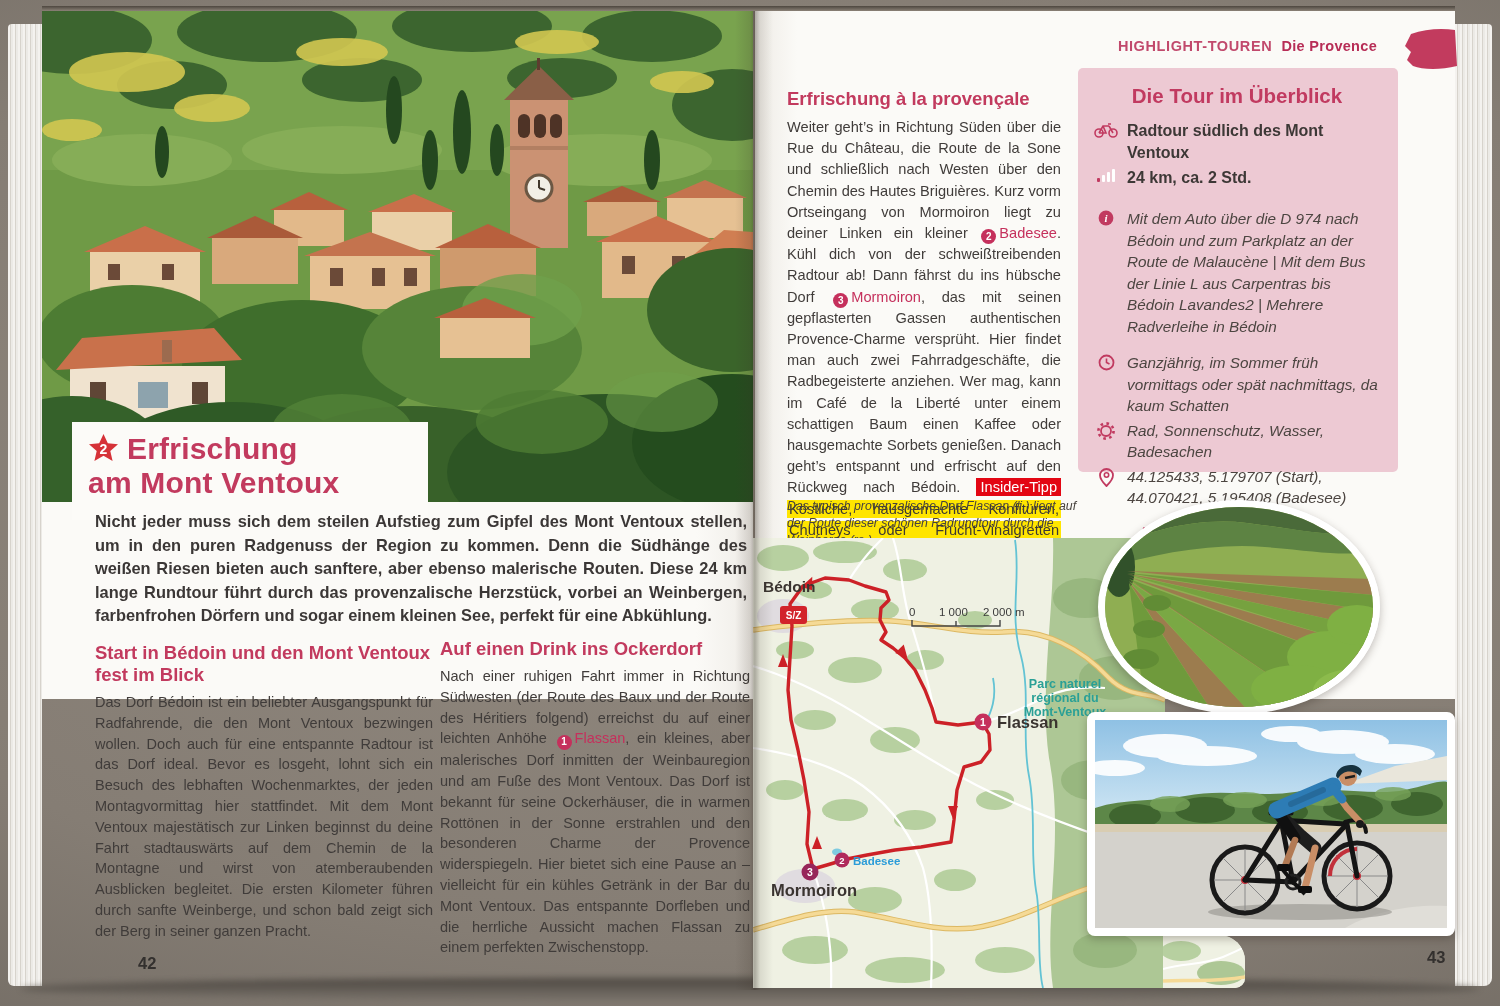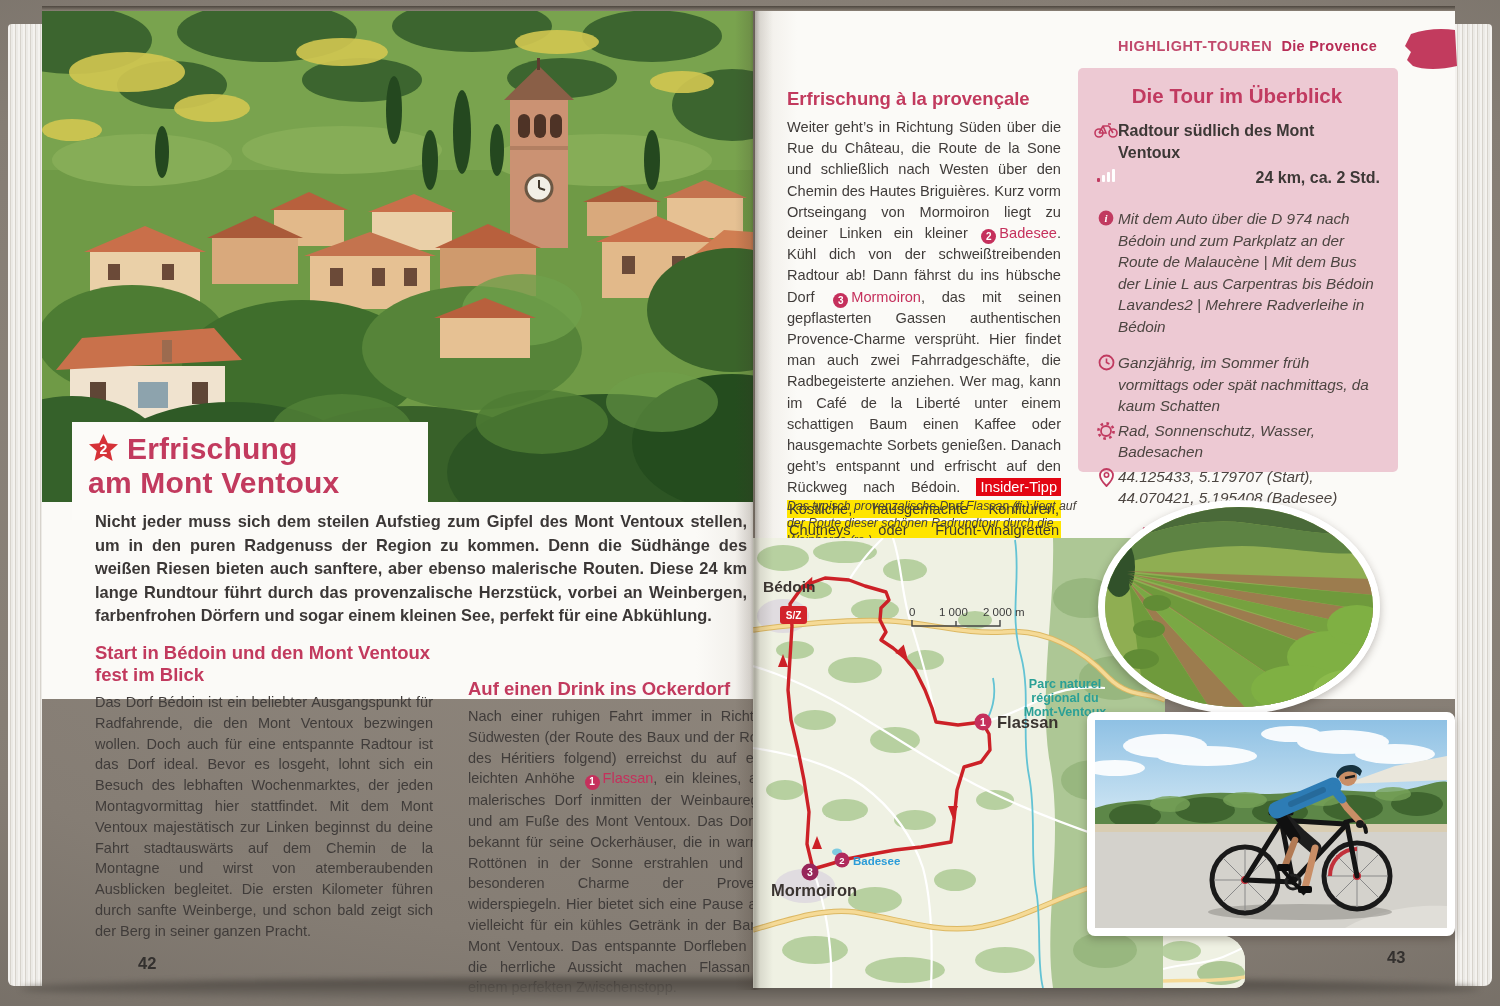--- a/index.html
+++ b/index.html
@@ -34,21 +34,21 @@
   .article-body{font-size:14.6px;line-height:21.2px;color:#403c3a;text-align:justify;}
   .poi{color:#c5305c;font-weight:500;}
   .nmark{display:inline-flex;align-items:center;justify-content:center;width:15px;height:15px;
     border-radius:50%;background:#c5305c;color:#fff;font-size:10px;font-weight:700;vertical-align:-2px;margin:0 3px 0 2px;}
   .red-tag{background:#e30613;color:#fff;font-weight:400;padding:1px 4px;-webkit-box-decoration-break:clone;box-decoration-break:clone;}
   .hl{background:#ffe500;color:#3c3833;padding:1px 2px;-webkit-box-decoration-break:clone;box-decoration-break:clone;}
   .caption{font-size:12.3px;line-height:17px;font-style:italic;color:#47423e;}
   
   .ovbox{background:#edc9d3;border-radius:5px;padding:14px 18px 12px 16px;}
   .ovtitle{text-align:center;font-size:20.5px;font-weight:700;color:#c13a60;margin:2px 0 12px;}
-  .ovrow{display:flex;margin-bottom:3px;justify-content:space-between;}
+  .ovrow{display:flex;gap:9px;margin-bottom:3px;}
   .ovrow .ic{flex:0 0 24px;display:flex;justify-content:center;padding-top:2px;}
   .ovbold{font-size:16px;line-height:22px;font-weight:700;color:#3d3836;}
   .ovital{font-size:15.3px;line-height:21.5px;font-style:italic;color:#4c4541;}
   .ovgap{height:16px;}
   .dl{display:flex;justify-content:center;align-items:center;gap:7px;margin-top:14px;
     font-size:14.5px;font-weight:700;color:#c13a60;letter-spacing:.3px;cursor:pointer;}
   
   .circle-photo{border-radius:50%;border:7px solid #fff;overflow:hidden;box-shadow:0 3px 8px rgba(40,30,20,.28);z-index:20;}
   .rect-photo{border:8px solid #fff;border-radius:8px;overflow:hidden;box-shadow:0 3px 8px rgba(40,30,20,.28);z-index:21;}
   .map-strip{background:#eef0e2;border-radius:0 26px 10px 0;overflow:hidden;z-index:5;}
@@ -190,21 +190,21 @@
       </div>
     </div>
 
     <p class="abs intro" style="left:53px;top:500px;width:652px;">Nicht jeder muss sich dem steilen Aufstieg zum Gipfel des Mont Ventoux stellen, um in den puren Radgenuss der Region zu kommen. Denn die Südhänge des weißen Riesen bieten auch sanftere, aber ebenso malerische Routen. Diese 24 km lange Rundtour führt durch das provenzalische Herzstück, vorbei an Weinbergen, farbenfrohen Dörfern und sogar einem kleinen See, perfekt für eine Abkühlung.</p>
 
     <div class="abs" style="left:53px;top:632px;width:338px;">
       <h3 class="subhead">Start in Bédoin und den Mont Ventoux fest im Blick</h3>
       <p class="colbody">Das Dorf Bédoin ist ein beliebter Ausgangspunkt für Radfahrende, die den Mont Ventoux bezwingen wollen. Doch auch für eine entspannte Radtour ist das Dorf ideal. Bevor es losgeht, lohnt sich ein Besuch des lebhaften Wochenmarktes, der jeden Montagvormittag hier stattfindet. Mit dem Mont Ventoux majestätisch zur Linken beginnst du deine Fahrt stadtauswärts auf dem Chemin de la Montagne und wirst von atemberaubenden Ausblicken begleitet. Die ersten Kilometer führen durch sanfte Weinberge, und schon bald zeigt sich der Berg in seiner ganzen Pracht.</p>
     </div>
 
-    <div class="abs" style="left:398px;top:668px;width:310px;margin-left:28px;">
+    <div class="abs" style="left:398px;top:628px;width:310px;">
       <h3 class="subhead">Auf einen Drink ins Ockerdorf</h3>
       <p class="colbody"><span>Nach einer ruhigen Fahrt immer in Richtung Südwesten (der Route des Baux und der Route des Héritiers folgend) erreichst du auf einer leichten Anhöhe </span><span class="nmark">1</span><span class="poi">Flassan</span><span>, ein kleines, aber malerisches Dorf inmitten der Weinbauregion und am Fuße des Mont Ventoux. Das Dorf ist bekannt für seine Ockerhäuser, die in warmen Rottönen in der Sonne erstrahlen und den besonderen Charme der Provence widerspiegeln. Hier bietet sich eine Pause an – vielleicht für ein kühles Getränk in der Bar du Mont Ventoux. Das entspannte Dorfleben und die herrliche Aussicht machen Flassan zu einem perfekten Zwischenstopp.</span></p>
     </div>
 
     <div class="abs pagenum" style="left:56px;top:944px;">42</div>
   </div>
 
   <div class="page page-right">
 
     <div class="abs kicker" style="left:150px;top:28px;width:472px;text-align:right;">
@@ -530,19 +530,19 @@
           <path d="M238,68 L252,88 L266,103" stroke="#c98e66" stroke-width="6.5" fill="none" stroke-linecap="round"></path>
           <line x1="238" y1="68" x2="247" y2="79" stroke="#2d7cb5" stroke-width="9" stroke-linecap="round"></line>
           <circle cx="265" cy="104" r="4" fill="#1a1a1a"></circle>
           <circle cx="253" cy="57" r="9" fill="#c98e66"></circle>
           <path d="M241,56 C242,44 262,41 267,51 L265,56 C258,49 247,50 243,59 Z" fill="#16323f"></path>
           <line x1="250" y1="58" x2="260" y2="56" stroke="#1d1d1d" stroke-width="2.5"></line>
         </g>
       </svg>
     </div>
 
-    <div class="abs pagenum" style="left:592px;top:938px;">43</div>
+    <div class="abs pagenum" style="left:632px;top:938px;">43</div>
   </div>
 
   <div class="spine"></div>
   <div class="top-lip"></div>
   <div class="book-shadow"></div>
 </div>
 
 </body></html>

